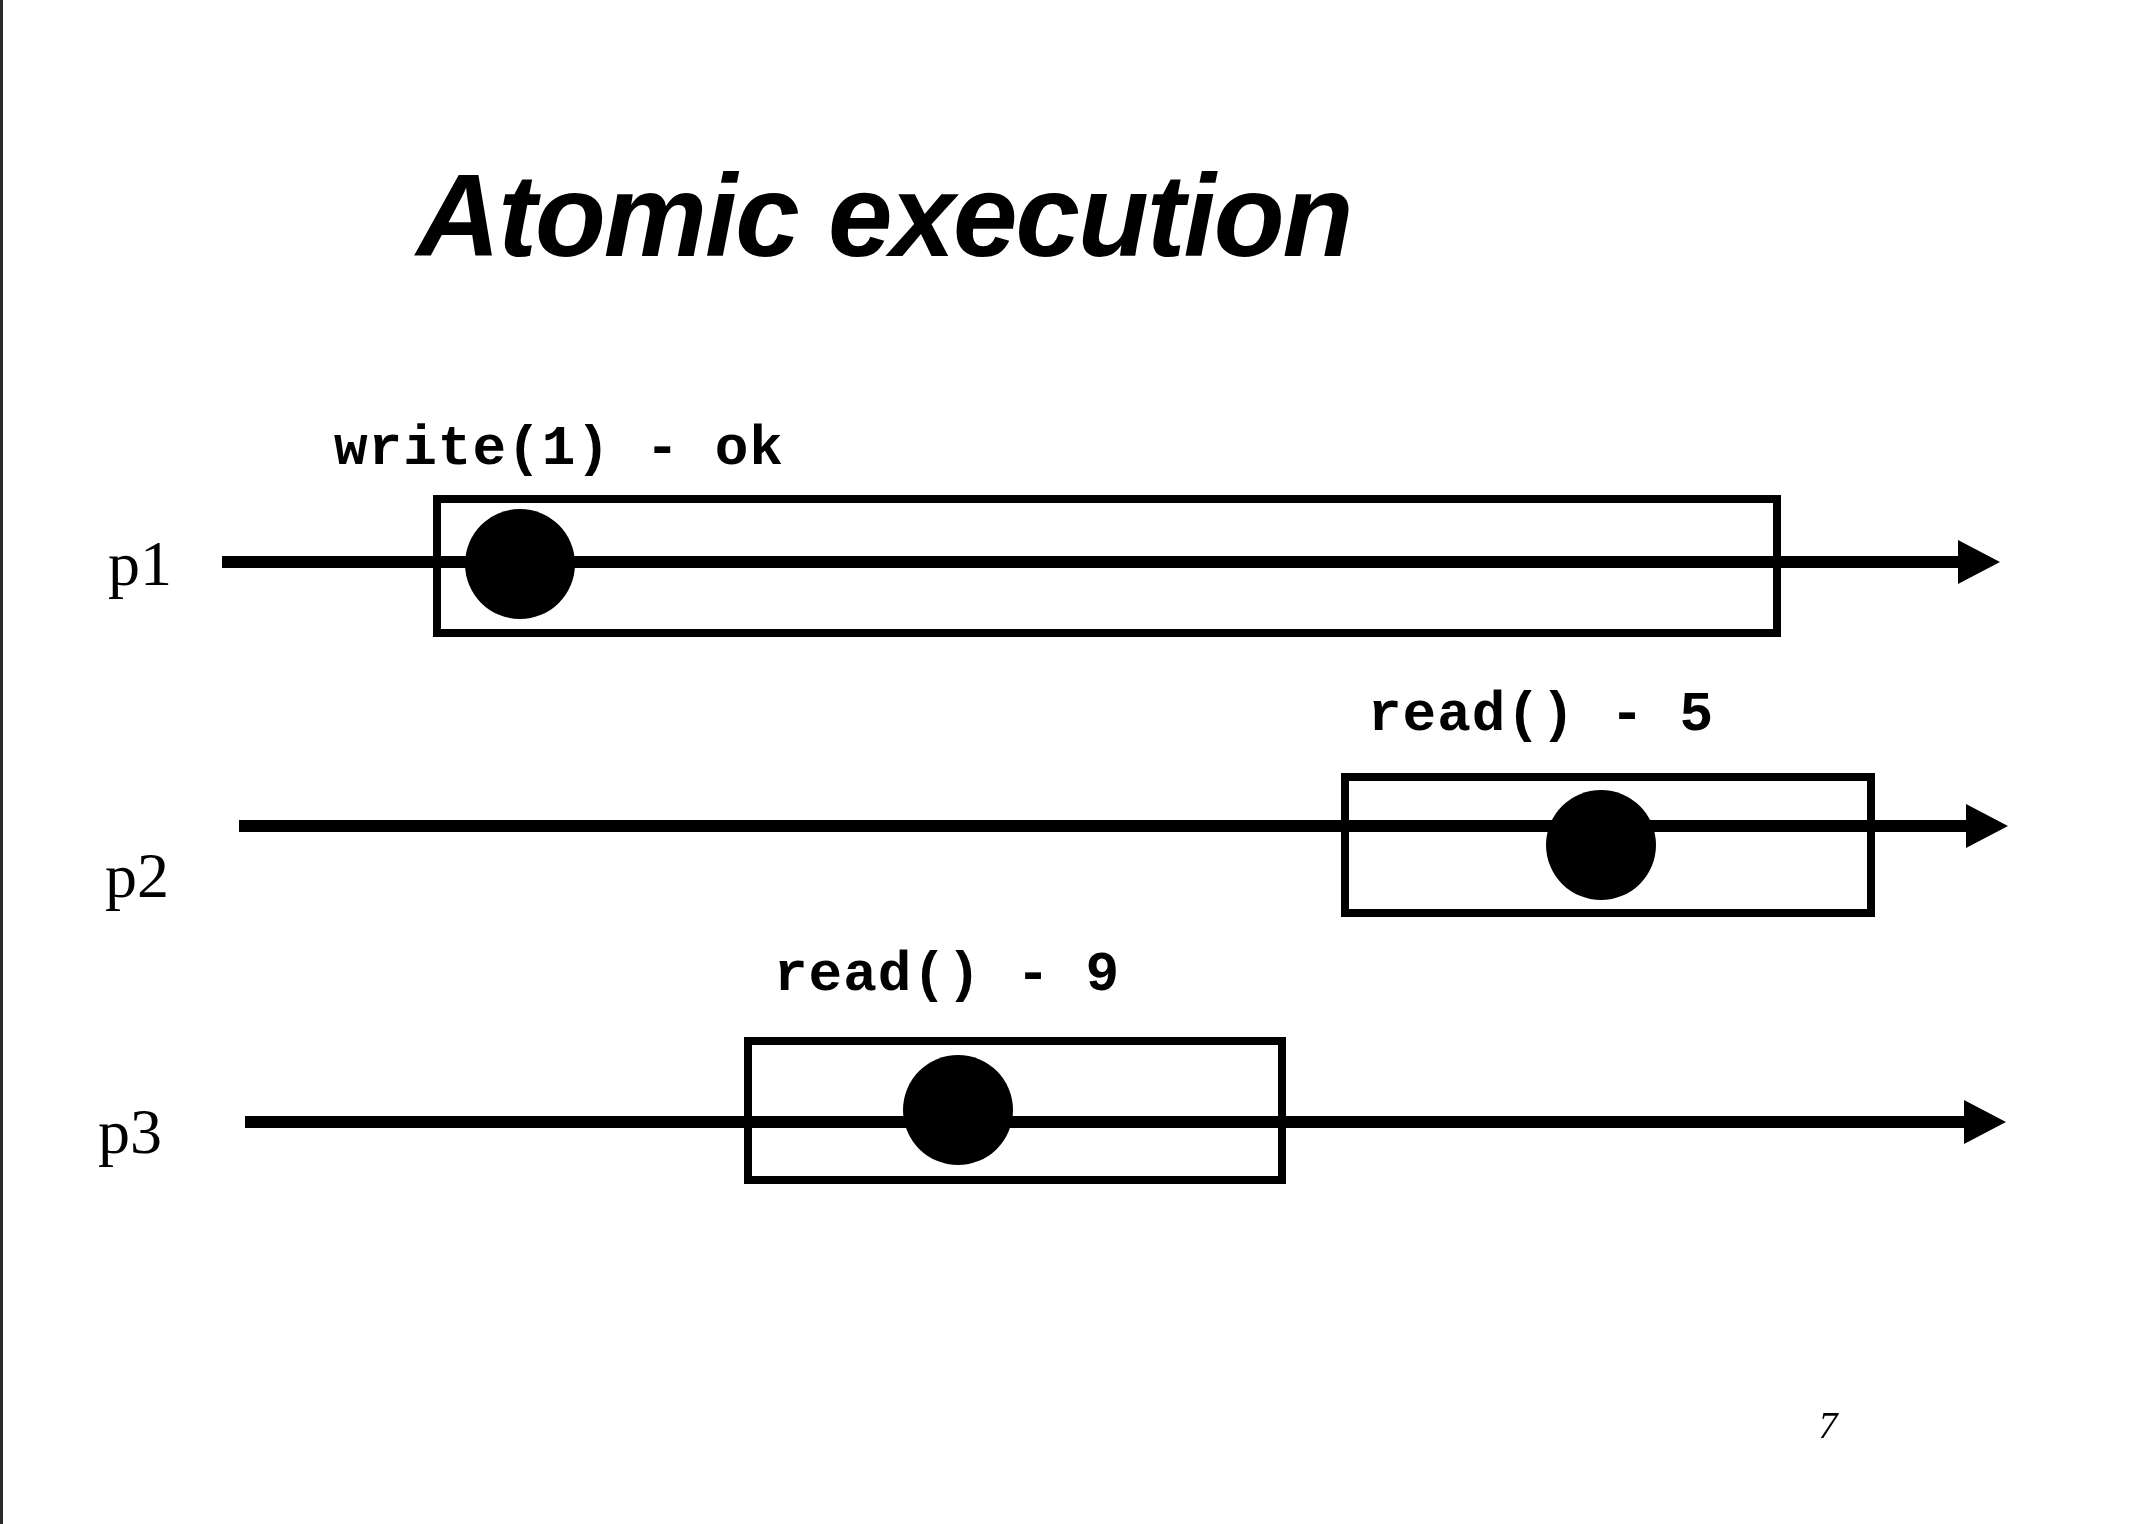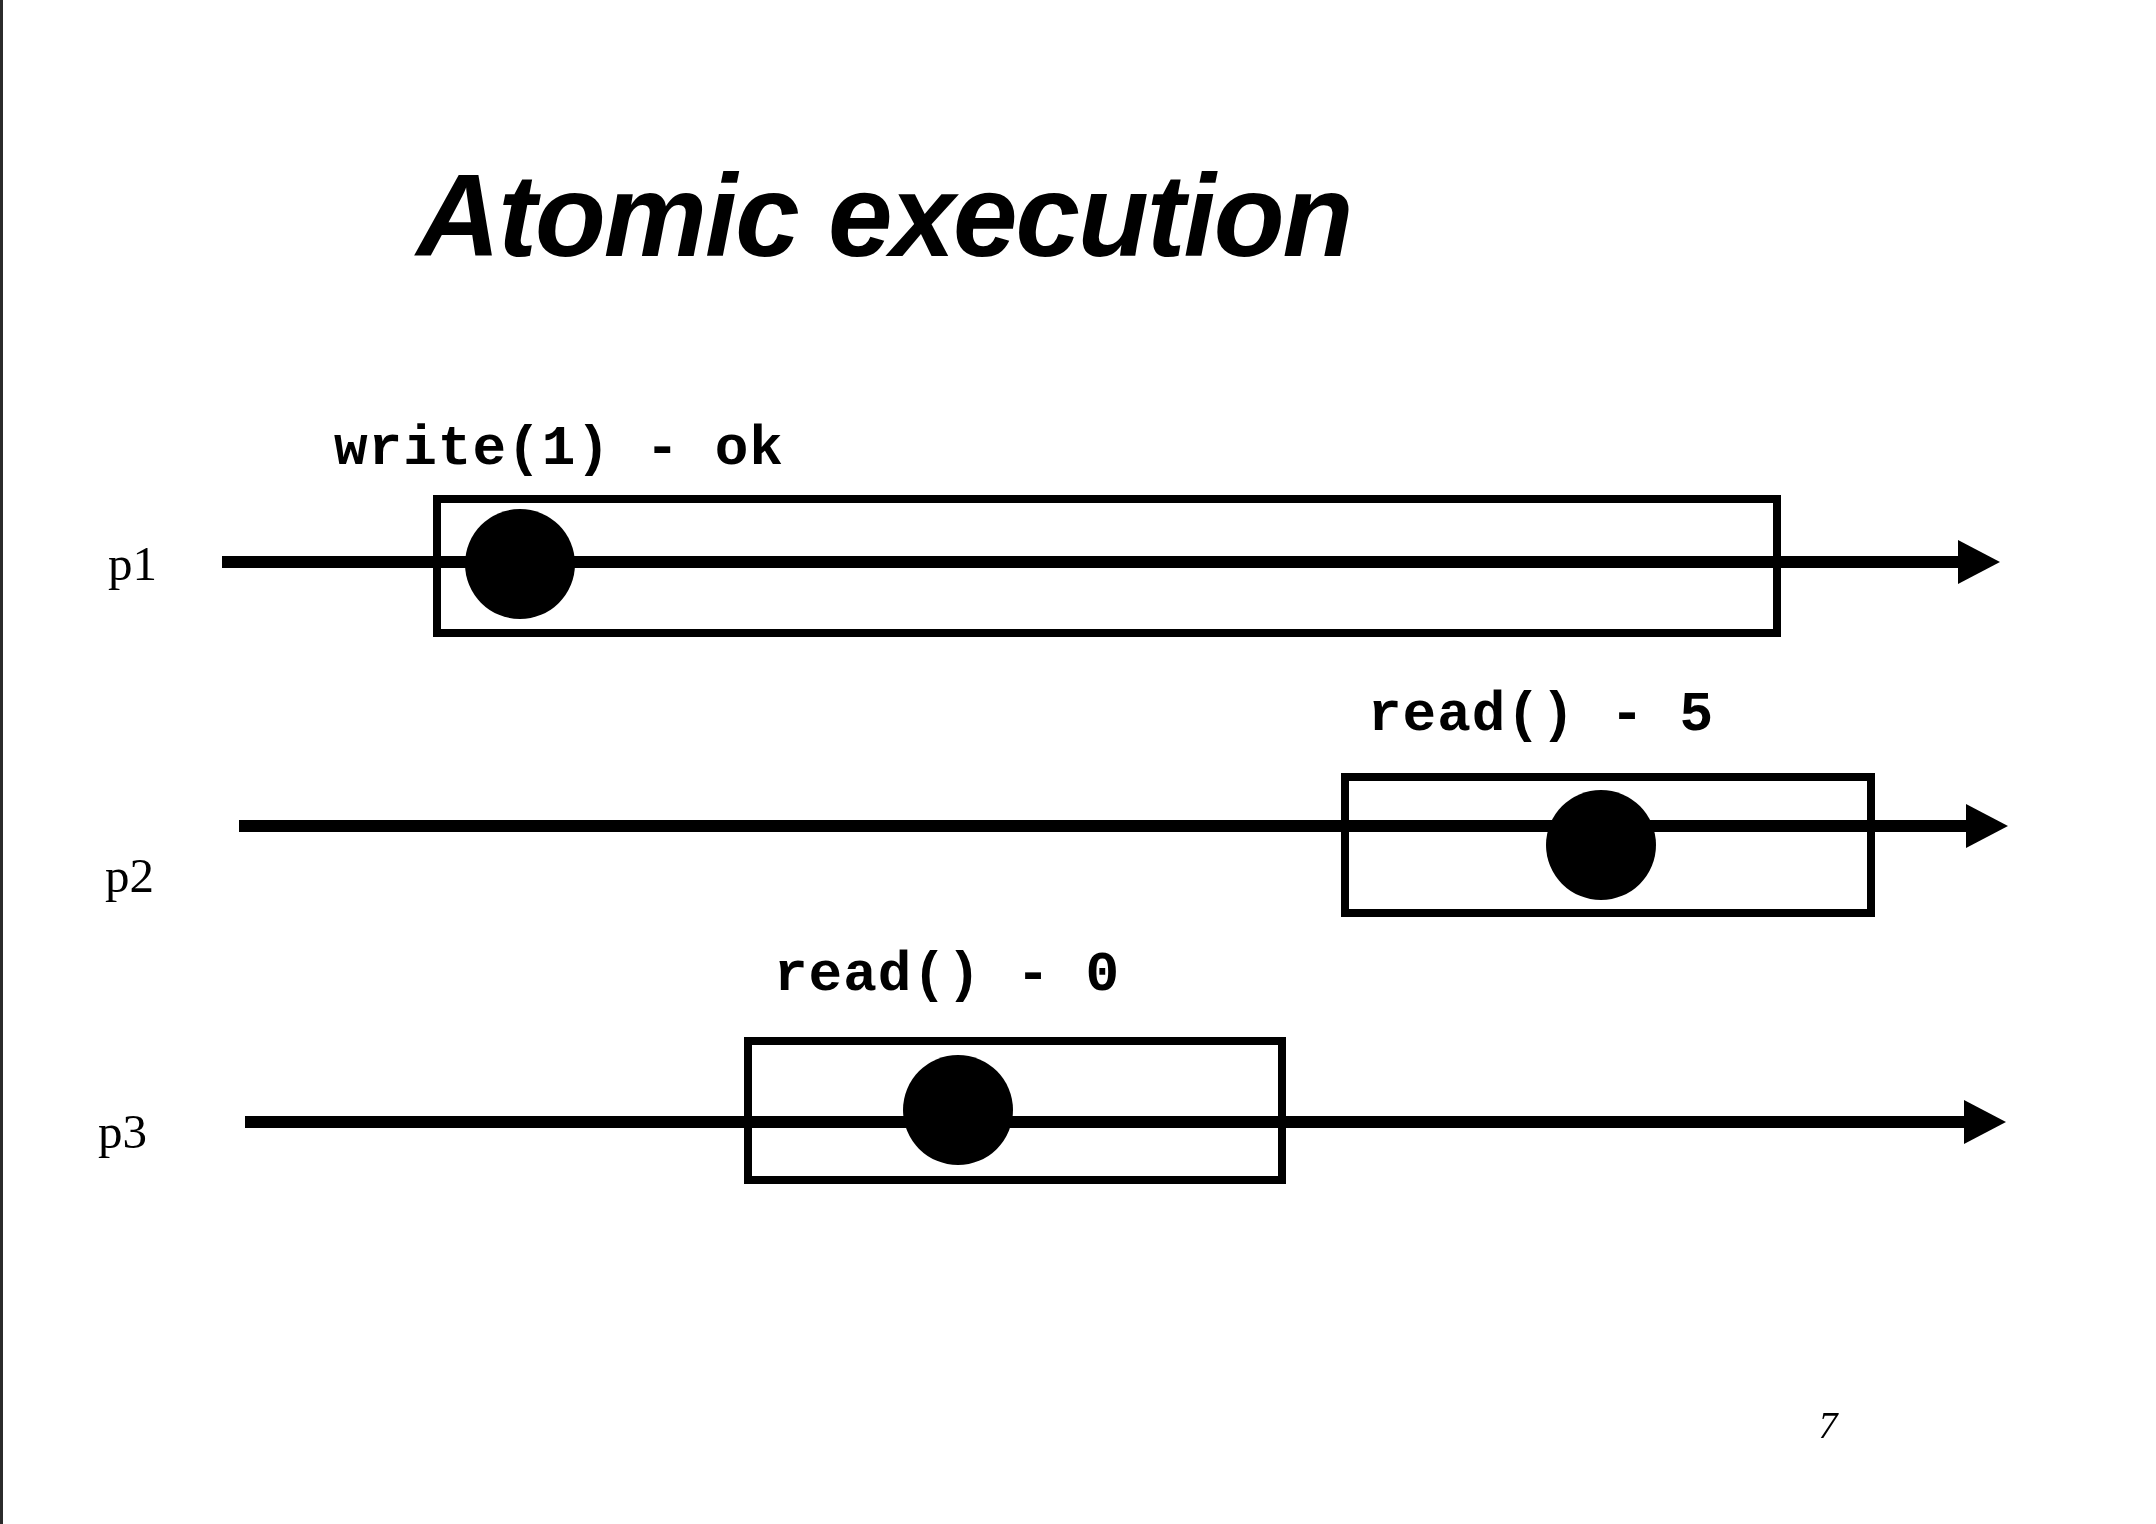--- a/index.html
+++ b/index.html
@@ -37,21 +37,21 @@
     line-height: 1.0;
     font-weight: bold;
     font-style: italic;
     color: var(--ink, #000);
     letter-spacing: -2px;
     white-space: nowrap;
   }
   .proc-label {
     position: absolute;
     font-family: "Liberation Serif", serif;
-    font-size: 49px;
+    font-size: 64px;
     line-height: 72px;
     color: var(--ink, #000);
   }
   .op-label {
     position: absolute;
     font-family: "Liberation Mono", monospace;
     font-weight: bold;
     font-size: 56px;
     line-height: 74px;
     letter-spacing: 1px;
@@ -139,21 +139,21 @@
   <div class="row r2">
     <div class="op-label">read() - 5</div>
     <div class="op-box"></div>
     <div class="tl-line"></div>
     <div class="arrow-head"></div>
     <div class="op-dot"></div>
     <div class="proc-label">p2</div>
   </div>
 
   <div class="row r3">
-    <div class="op-label">read() - 0</div>
+    <div class="op-label">read() - 9</div>
     <div class="op-box"></div>
     <div class="tl-line"></div>
     <div class="arrow-head"></div>
     <div class="op-dot"></div>
     <div class="proc-label">p3</div>
   </div>
 
   <div class="page-number">7</div>
 
 </div>

